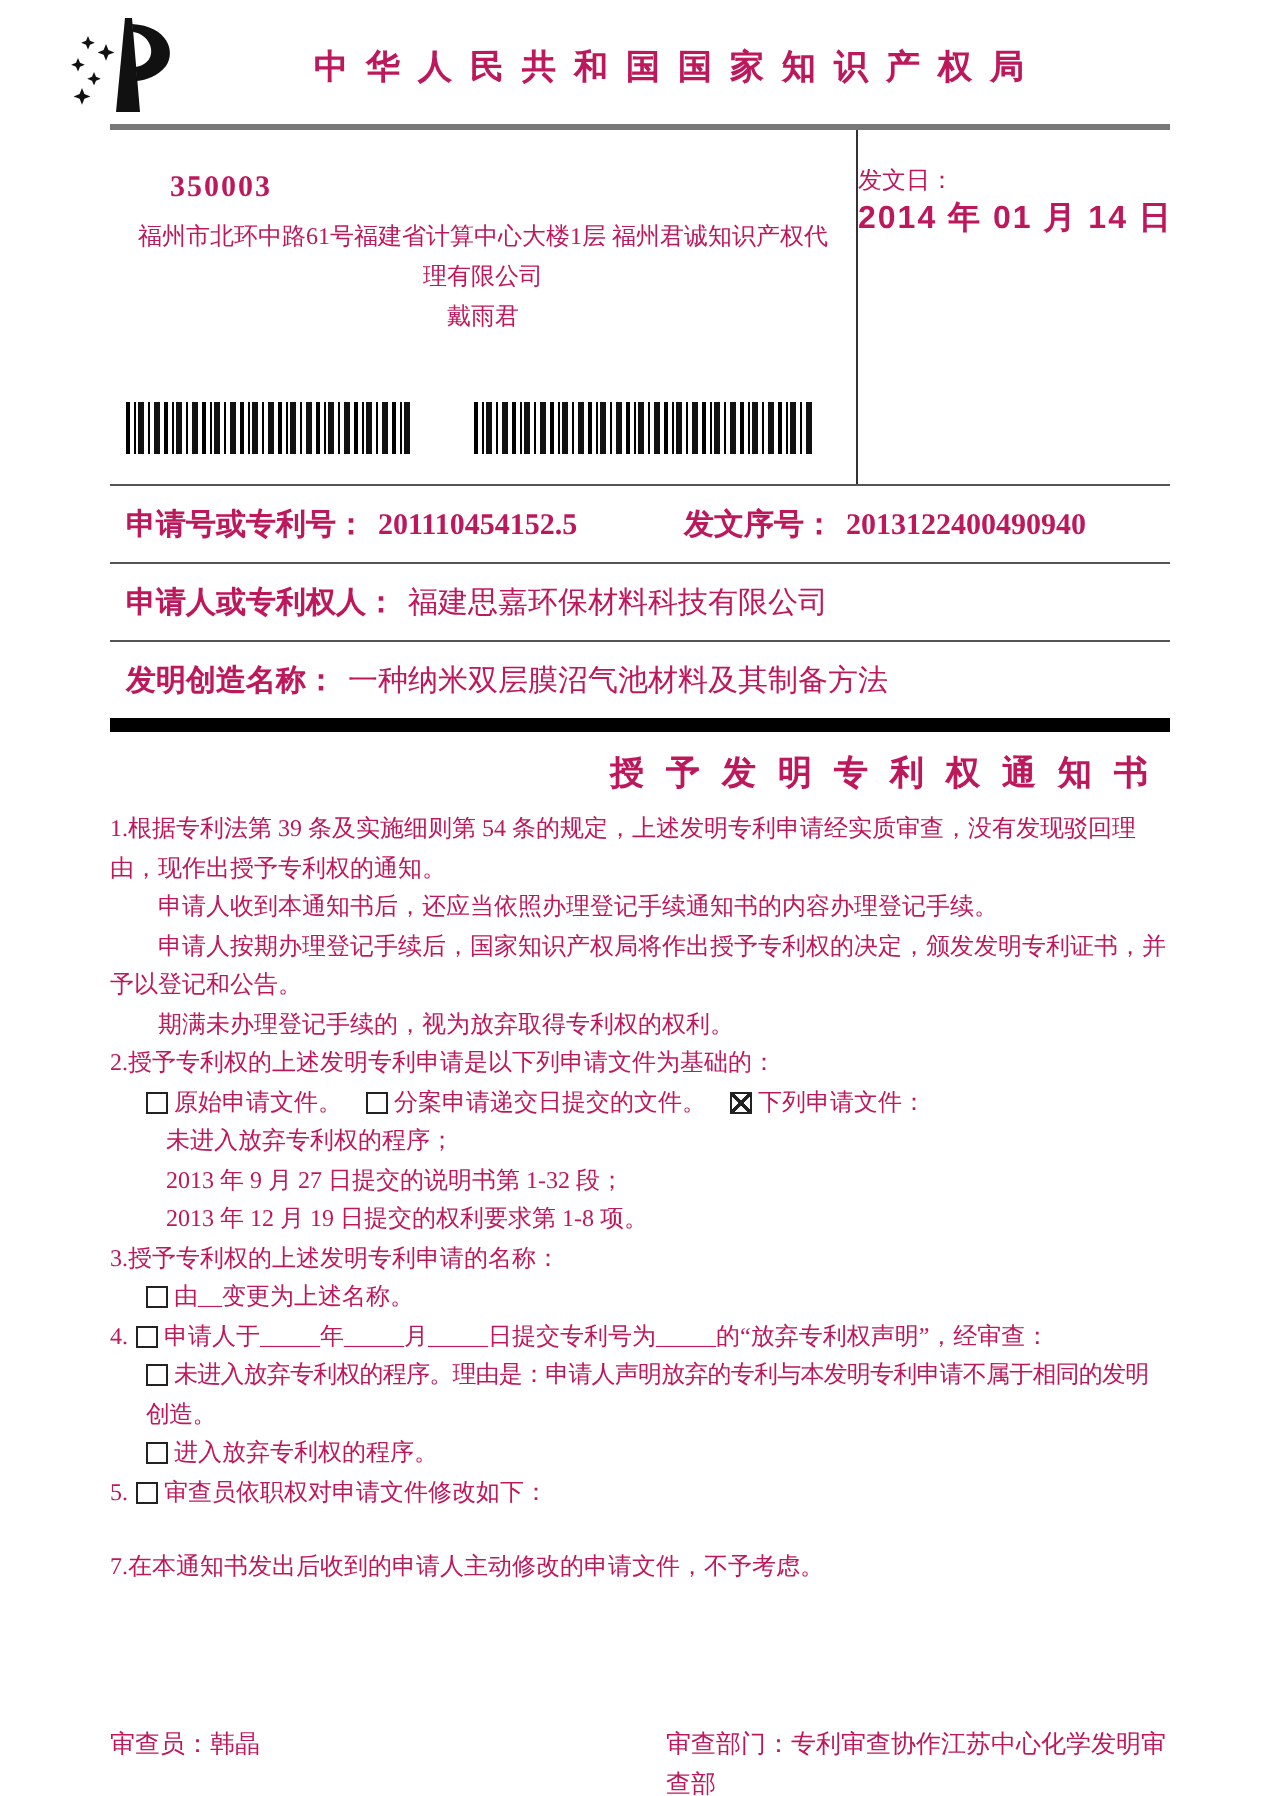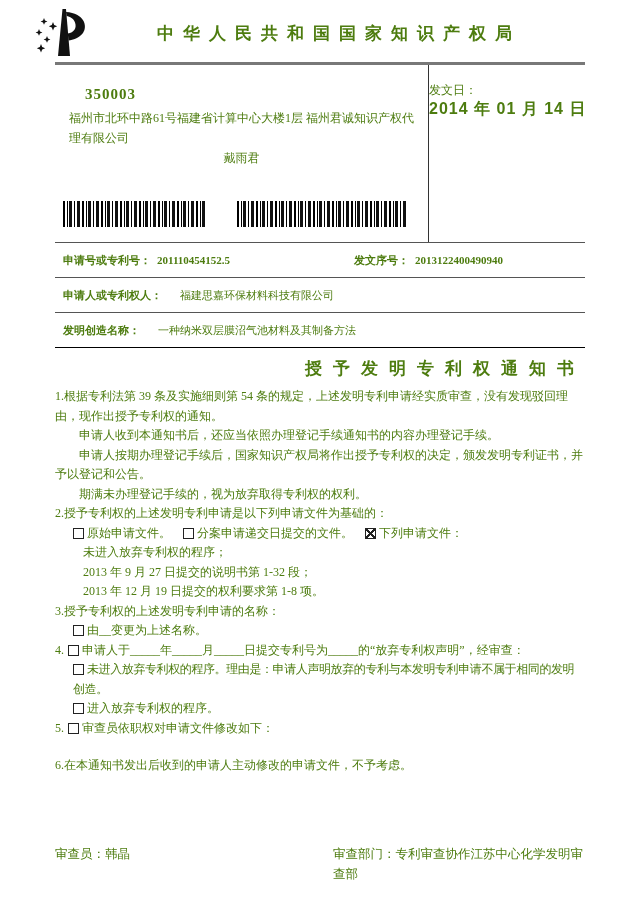--- a/index.html
+++ b/index.html
@@ -1,47 +1,47 @@
 <!DOCTYPE html>
 <html><head>
 <meta charset="utf-8">
 <style>
   html,body{margin:0;padding:0;background:#e8e8e8;}
   .page{
     width:635px;height:898px;background:#fff;margin:0 auto;position:relative;
-    font-family:"Liberation Serif","DejaVu Serif",serif;color:#4d7c0f;
+    font-family:"Liberation Serif","DejaVu Serif",serif;color:#be185d;
     box-sizing:border-box;padding:0 50px 0 55px;overflow:hidden;
   }
   
   .header{display:flex;align-items:center;height:62px;padding-top:4px;box-sizing:border-box;}
   .logo{width:62px;height:54px;margin-left:-24px;flex:0 0 auto;}
   .agency-title{flex:1;text-align:center;font-size:17px;font-weight:bold;letter-spacing:9px;white-space:nowrap;}
   .rule-top{height:3px;background:#787878;}
   
   .dispatch{display:flex;height:177px;}
   .dispatch-left{width:373px;flex:0 0 auto;}
   .postal{font-weight:bold;font-size:15px;letter-spacing:1px;margin:21px 0 0 30px;}
-  .address{font-size:12px;line-height:20px;margin-top:5px;padding:0 14px;}
+  .address{text-align:center;font-size:12px;line-height:20px;margin-top:5px;padding:0 14px;}
   .recipient{text-align:center;font-size:12px;line-height:20px;}
   .barcodes{display:flex;margin-top:33px;}
   .barcode{height:26px;background:repeating-linear-gradient(90deg,
     #000 0 2px,#fff 2px 4px,#000 4px 5px,#fff 5px 6px,#111 6px 9px,
     #fff 9px 11px,#000 11px 12px,#fff 12px 14px,#111 14px 17px,#fff 17px 19px);}
   .barcode.b1{width:144px;margin-left:8px;}
   .barcode.b2{width:171px;margin-left:30px;}
   .dispatch-right{flex:1;border-left:1.5px solid #333;padding-left:0;box-sizing:border-box;}
   .date-label{font-size:12px;margin-top:17px;}
   .date-value{font-family:"Liberation Sans","DejaVu Sans",sans-serif;font-weight:bold;
     font-size:16px;letter-spacing:1px;white-space:nowrap;}
   
-  .info-row{border-top:1px solid #555;padding:10px 8px 9px;font-size:11px;display:flex;box-sizing:border-box;gap:12px;}
+  .info-row{border-top:1px solid #555;padding:10px 8px 9px;font-size:15px;display:flex;box-sizing:border-box;}
   .info-row .lbl{font-weight:bold;}
   .info-row .bold{font-weight:bold;}
   .cell-a{width:279px;flex:0 0 auto;}
-  .info-row.last{border-bottom:1px solid #000000;font-family:Liberation Mono, monospace;}
+  .info-row.last{border-bottom:7px solid #000000;font-family:Liberation Mono, monospace;}
   .val{margin-left:6px;}
   
   .notice-title{margin:9px 0 7px;text-align:right;font-size:17px;font-weight:bold;letter-spacing:11px;white-space:nowrap;}
   
   .body{font-size:12px;line-height:19.5px;}
   .body p{margin:0;}
   .ind{text-indent:2em;}
   .opts{padding-left:18px;}
   .opt{margin-right:9px;}
   .files{padding-left:28px;}
@@ -128,21 +128,21 @@
     </p>
     <p class="files">未进入放弃专利权的程序；</p>
     <p class="files">2013 年 9 月 27 日提交的说明书第 1-32 段；</p>
     <p class="files">2013 年 12 月 19 日提交的权利要求第 1-8 项。</p>
     <p>3.授予专利权的上述发明专利申请的名称：</p>
     <p class="optline"><span class="cb"></span><span>由__变更为上述名称。</span></p>
     <p><span class="num">4.</span><span class="cb"></span><span>申请人于_____年_____月_____日提交专利号为_____的“放弃专利权声明”，经审查：</span></p>
     <p class="optline long"><span class="cb"></span><span>未进入放弃专利权的程序。理由是：申请人声明放弃的专利与本发明专利申请不属于相同的发明创造。</span></p>
     <p class="optline"><span class="cb"></span><span>进入放弃专利权的程序。</span></p>
     <p><span class="num">5.</span><span class="cb"></span><span>审查员依职权对申请文件修改如下：</span></p>
-    <p class="item6">6.在本通知书发出后收到的申请人主动修改的申请文件，不予考虑。</p>
+    <p class="item6">7.在本通知书发出后收到的申请人主动修改的申请文件，不予考虑。</p>
   </div>
 
   <div class="signature">
     <div class="sig-left">
       <div>
         <span>审查员：</span><span>韩晶</span>
       </div>
 
     </div>
     <div class="sig-right">

